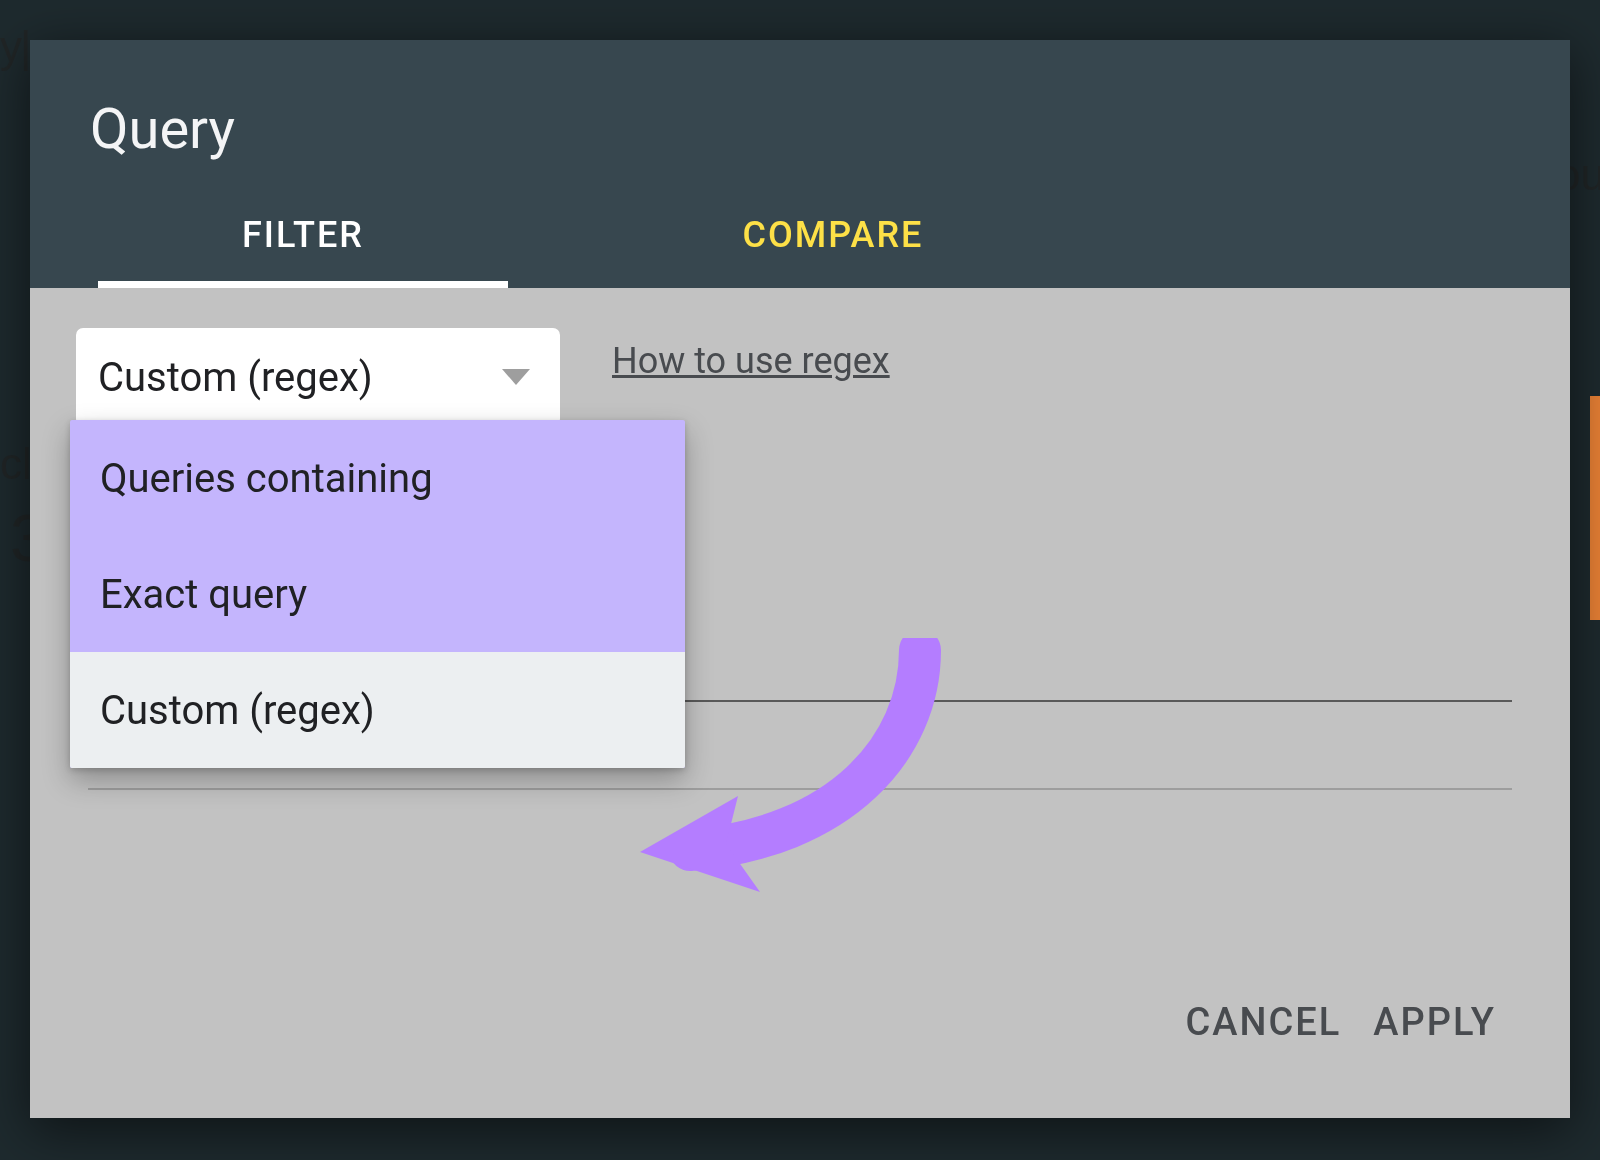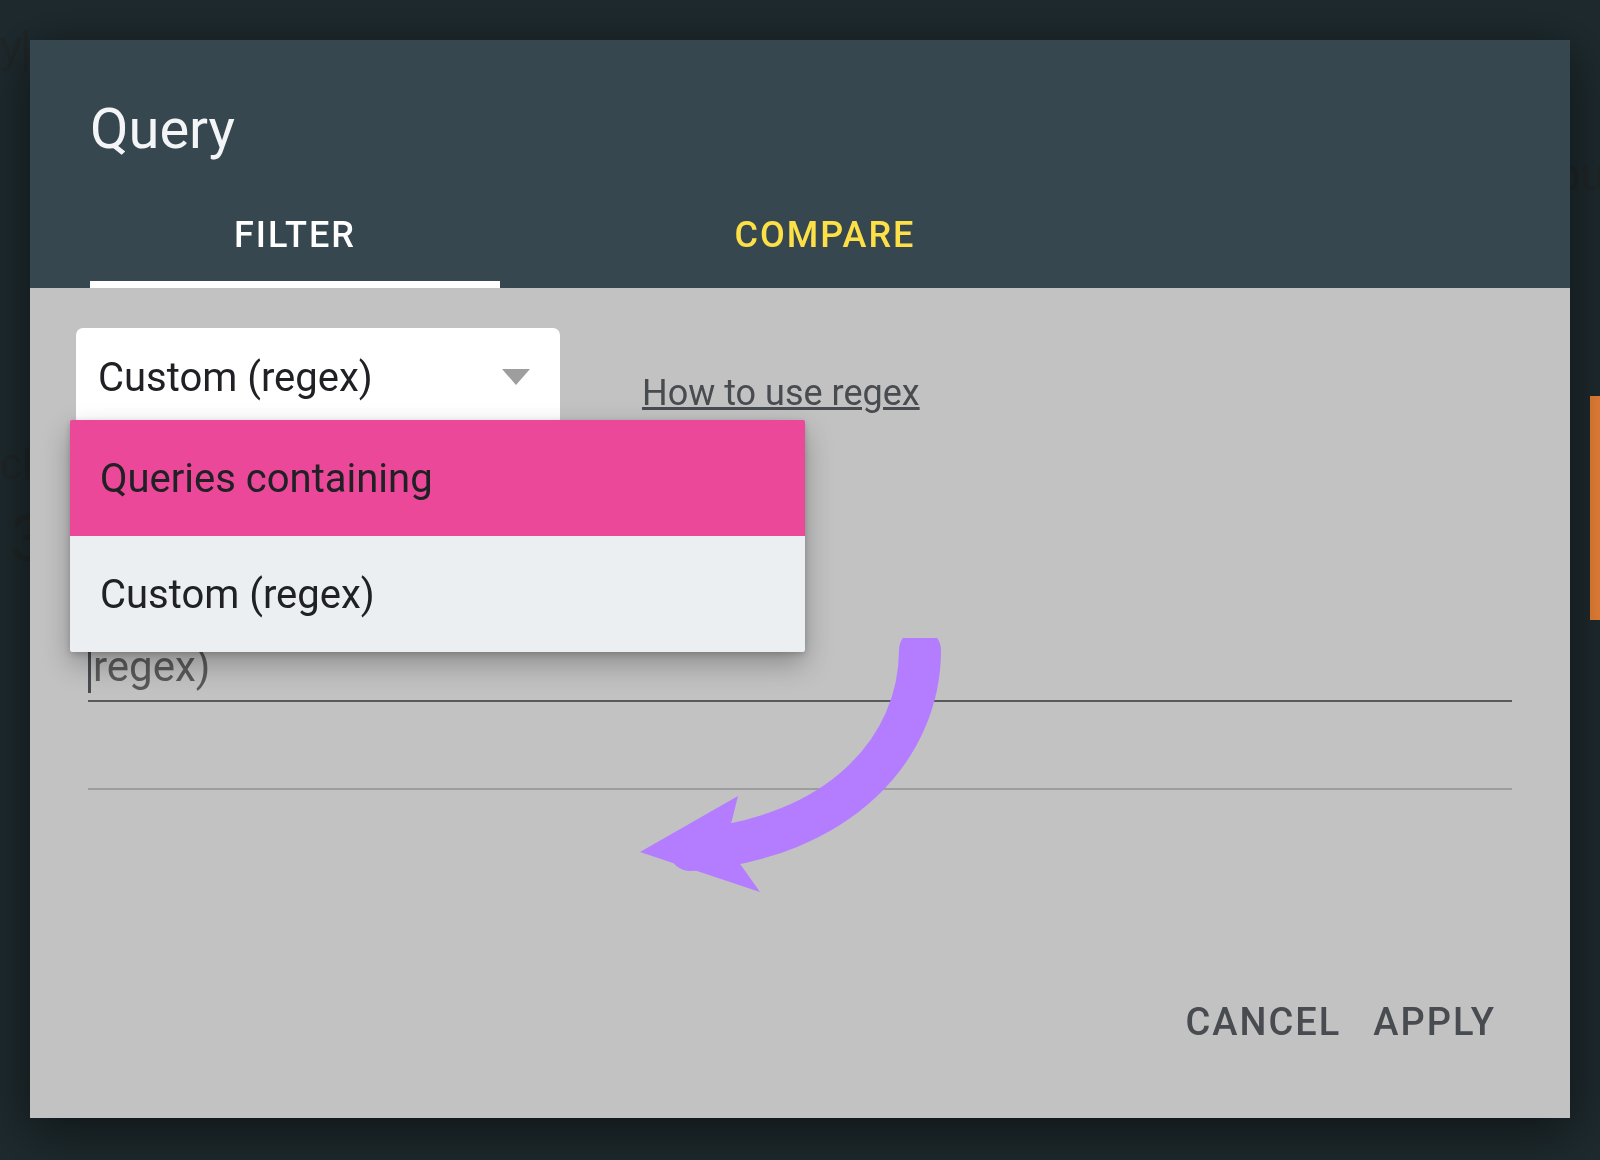--- a/index.html
+++ b/index.html
@@ -50,20 +50,21 @@
   .dialog-title {
     font-size: 56px;
     font-weight: 400;
     opacity: 0.95;
   }
   .tabs {
     position: absolute;
     left: 0; right: 16px; bottom: 0;
     display: flex;
     height: 106px;
+    padding-left: 8px;
   }
   .tab {
     flex: 0 0 530px;
     display: flex;
     align-items: center;
     justify-content: center;
     color: #fde047;
     font-size: 36px;
     font-weight: 500;
     letter-spacing: 2px;
@@ -91,25 +92,25 @@
     position: absolute;
     inset: 0;
     background: rgba(0,0,0,0.24);
     pointer-events: none;
     z-index: 5;
   }
 
   .select-row {
     position: absolute;
     top: 52px;
-    left: 58px;
+    left: 48px;
     right: 58px;
     display: flex;
-    align-items: flex-end;
-    gap: 94px;
+    align-items: flex-start;
+    gap: 74px;
   }
   .select-box {
     width: 460px;
     height: 74px;
     display: flex;
     align-items: center;
     justify-content: space-between;
     padding: 0 18px 0 10px;
     font-size: 40px;
     color: #202124;
@@ -169,22 +170,22 @@
     font-size: 38px;
     font-weight: 500;
     letter-spacing: 2px;
     color: #5f6368;
     cursor: pointer;
   }
   .dropdown {
     position: absolute;
     top: 132px;
     left: 40px;
-    width: 735px;
-    background: #ec4899;
+    width: 615px;
+    background: #c4b5fd;
     box-shadow: 0 12px 28px rgba(0,0,0,0.28), 0 2px 6px rgba(0,0,0,0.18);
     z-index: 20;
     border-radius: 2px;
     overflow: hidden;
   }
   .dropdown-item {
     height: 116px;
     display: flex;
     align-items: center;
     padding: 0 30px;
@@ -259,20 +260,21 @@
 
     <div class="select-box-wrap">
       <div class="select-box">
         <span class="select-text">Custom (regex)</span>
         <span class="caret"></span>
       </div>
     </div>
 
     <div class="dropdown">
       <div class="dropdown-item">Queries containing</div>
+      <div class="dropdown-item">Exact query</div>
       <div class="dropdown-item selected">Custom (regex)</div>
     </div>
 
     <svg class="arrow-svg" viewBox="0 0 340 260">
       <defs></defs>
       <path d="M 300 12
                C 300 110, 220 200, 70 212" stroke="#b47dff" stroke-width="42" fill="none" stroke-linecap="round"></path>
       <path d="M 20 214
                L 118 158
                L 106 206

